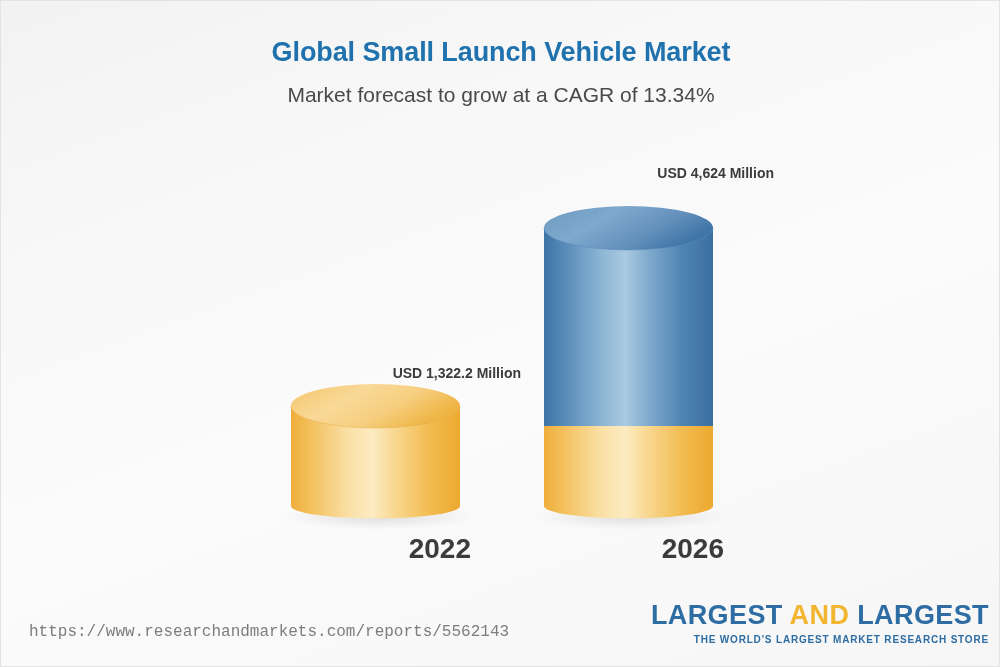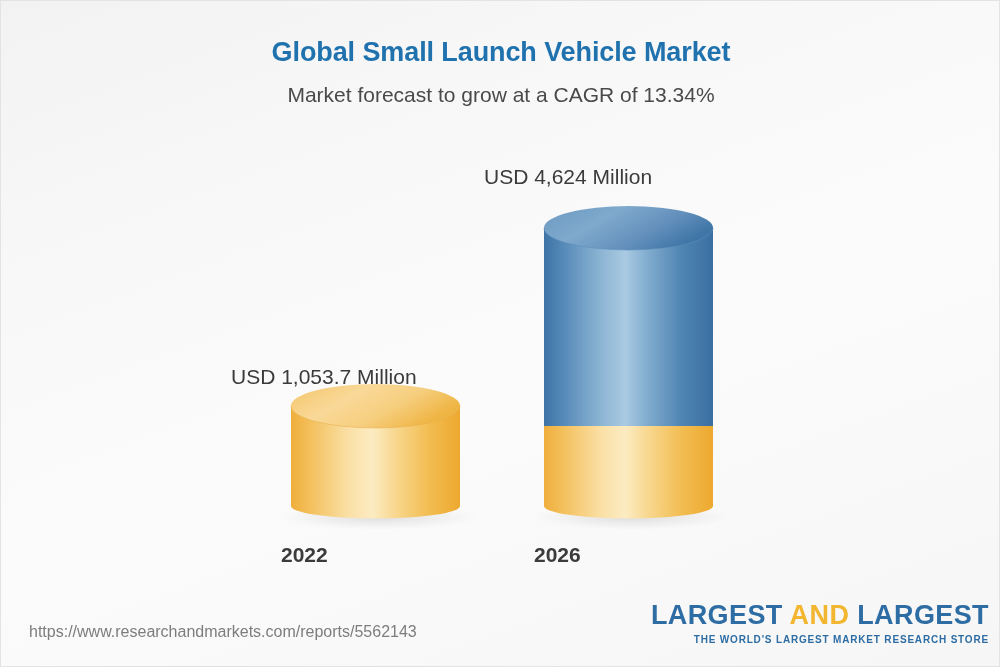--- a/index.html
+++ b/index.html
@@ -51,45 +51,44 @@
   .plot {
     position: absolute;
     left: 0;
     top: 0;
     width: 1000px;
     height: 667px;
   }
 
   .value-label {
     position: absolute;
-    font-size: 21px;
-    font-weight: normal;
+    font-size: 14px;
+    font-weight: bold;
     color: #3b3b3b;
     white-space: nowrap;
-    text-align: left;
+    text-align: right;
   }
   .value-2022 {
     left: 230px;
     top: 364px;
     width: 290px;
   }
   .value-2032 {
     left: 483px;
     top: 164px;
     width: 290px;
   }
 
   .cat-label {
     position: absolute;
-    font-size: 21px;
+    font-size: 28px;
     font-weight: bold;
     color: #3b3b3b;
-    text-align: left;
-    white-space: nowrap;
-    margin-top: 10px;
+    text-align: right;
+    white-space: nowrap;
   }
   .cat-2022 {
     left: 280px;
     top: 532px;
     width: 190px;
   }
   .cat-2032 {
     left: 533px;
     top: 532px;
     width: 190px;
@@ -102,20 +101,21 @@
   }
 
   
   .source-url {
     position: absolute;
     left: 28px;
     top: 622px;
     font-size: 16px;
     color: #7d7d7d;
     white-space: nowrap;
+    font-family: Liberation Mono, monospace;
   }
 
   .brand {
     position: absolute;
     right: 10px;
     top: 600px;
     text-align: right;
   }
   .brand-name {
     font-size: 27px;
@@ -196,21 +196,21 @@
       <ellipse cx="374.5" cy="405" rx="84.5" ry="22" fill="url(#yellowTop)"></ellipse>
       <path d="M290,405 A84.5,22 0 0 0 459,405" fill="none" stroke="#E8AE4A" stroke-width="1" opacity="0.55"></path>
 
       <path d="M543,425 L543,505 A84.5,12.5 0 0 0 712,505 L712,425 Z" fill="url(#yellowBody)"></path>
 
       <rect x="543" y="227" width="169" height="198" fill="url(#blueBody)"></rect>
       <ellipse cx="627.5" cy="227" rx="84.5" ry="22" fill="url(#blueTop)"></ellipse>
       <path d="M543,227 A84.5,22 0 0 0 712,227" fill="none" stroke="#5C8CB9" stroke-width="1" opacity="0.55"></path>
     </svg>
 
-    <div class="value-label value-2022">USD 1,053.7 Million</div>
+    <div class="value-label value-2022">USD 1,322.2 Million</div>
     <div class="value-label value-2032">USD 4,624 Million</div>
 
     <div class="cat-label cat-2022">2022</div>
     <div class="cat-label cat-2032">2026</div>
   </div>
 
   <div class="source-url">https://www.researchandmarkets.com/reports/5562143</div>
 
   <div class="brand">
     <div class="brand-name"><span>LARGEST </span><span class="and">AND</span><span> LARGEST</span></div>

